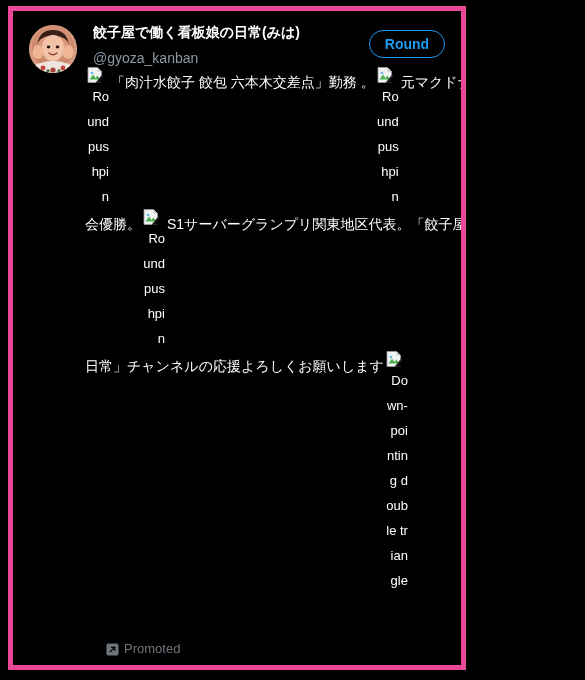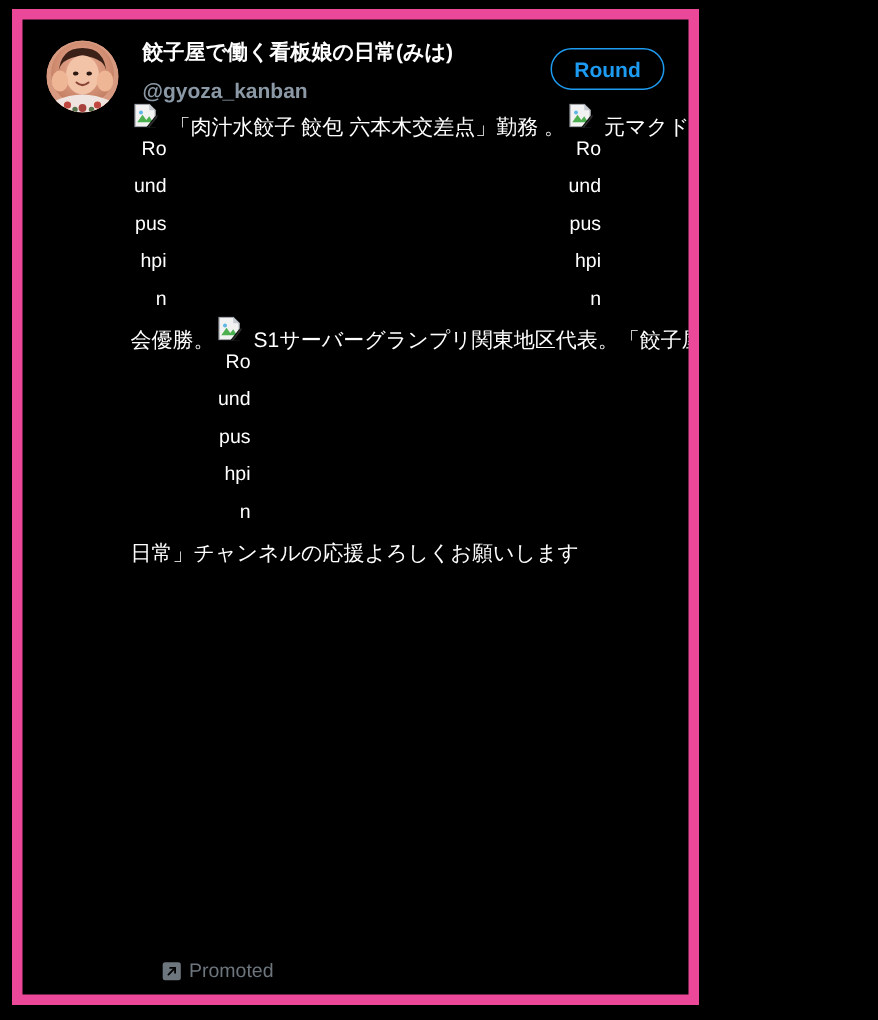--- a/index.html
+++ b/index.html
@@ -16,21 +16,21 @@
     -webkit-font-smoothing: antialiased;
   }
 
   
   .card {
     position: absolute;
     left: 8px;
     top: 6px;
     width: 458px;
     height: 664px;
-    border: 7px solid #ec4899;
+    border: 5px solid #ec4899;
     box-sizing: border-box;
     background: #000000;
     overflow: hidden;
   }
 
   
   .header {
     position: absolute;
     left: 8px;
     top: 8px;
@@ -58,21 +58,21 @@
   .display-name {
     font-size: 14px;
     font-weight: bold;
     color: #ffffff;
     line-height: 19px;
     letter-spacing: 0px;
     white-space: nowrap;
   }
   .handle {
     font-size: 14px;
-    font-weight: bold;
+    font-weight: normal;
     color: #8b98a5;
     line-height: 19px;
     margin-top: 7px;
     white-space: nowrap;
   }
 
   .follow-btn {
     position: absolute;
     right: 8px;
     top: 11px;
@@ -225,21 +225,31 @@
     </span><span class="bio-text">元マクドナルド接客全国大会優勝。</span><span class="broken-img">
       <svg class="bi-icon" viewBox="0 0 16 16">
         <path d="M1 0.5 H10.5 L14.5 4.5 V15.5 H1 Z" fill="#f2f2f2" stroke="#9aa0a6" stroke-width="0.8"></path>
         <path d="M10.5 0.5 L10.5 4.5 L14.5 4.5 Z" fill="#c6cbd1"></path>
         <path d="M2.5 12.5 L6 7.5 L8.5 11 L10.5 8.5 L13 12.5 Z" fill="#4caf50"></path>
         <circle cx="5" cy="6" r="1.3" fill="#5fb7e6"></circle>
         <path d="M14.8 8 L8.6 15.8 L15.4 15.8 Z" fill="#000000"></path>
         <path d="M9.6 16.4 L16.4 7.6" stroke="#2d2d2d" stroke-width="1.1"></path>
       </svg>
       <span class="bi-alt">Round pushpin</span>
-    </span><span class="bio-text">S1サーバーグランプリ関東地区代表。「餃子屋で働く看板娘の日常」チャンネルの応援よろしくお願いします</span>
+    </span><span class="bio-text">S1サーバーグランプリ関東地区代表。「餃子屋で働く看板娘の日常」チャンネルの応援よろしくお願いします</span><span class="broken-img">
+      <svg class="bi-icon" viewBox="0 0 16 16">
+        <path d="M1 0.5 H10.5 L14.5 4.5 V15.5 H1 Z" fill="#f2f2f2" stroke="#9aa0a6" stroke-width="0.8"></path>
+        <path d="M10.5 0.5 L10.5 4.5 L14.5 4.5 Z" fill="#c6cbd1"></path>
+        <path d="M2.5 12.5 L6 7.5 L8.5 11 L10.5 8.5 L13 12.5 Z" fill="#4caf50"></path>
+        <circle cx="5" cy="6" r="1.3" fill="#5fb7e6"></circle>
+        <path d="M14.8 8 L8.6 15.8 L15.4 15.8 Z" fill="#000000"></path>
+        <path d="M9.6 16.4 L16.4 7.6" stroke="#2d2d2d" stroke-width="1.1"></path>
+      </svg>
+      <span class="bi-alt">Down-pointing double triangle</span>
+    </span>
   </div>
 
   <div class="promoted">
     <svg class="promo-icon" viewBox="0 0 14 14">
       <rect x="0.5" y="0.5" width="13" height="13" rx="1.8" fill="#6e767d"></rect>
       <path d="M4.6 9.4 L9.4 4.6" stroke="#000000" stroke-width="1.3" stroke-linecap="round"></path>
       <path d="M5.9 4.6 H9.4 V8.1" stroke="#000000" stroke-width="1.3" stroke-linecap="round" stroke-linejoin="round" fill="none"></path>
     </svg>
     <span>Promoted</span>
   </div>

